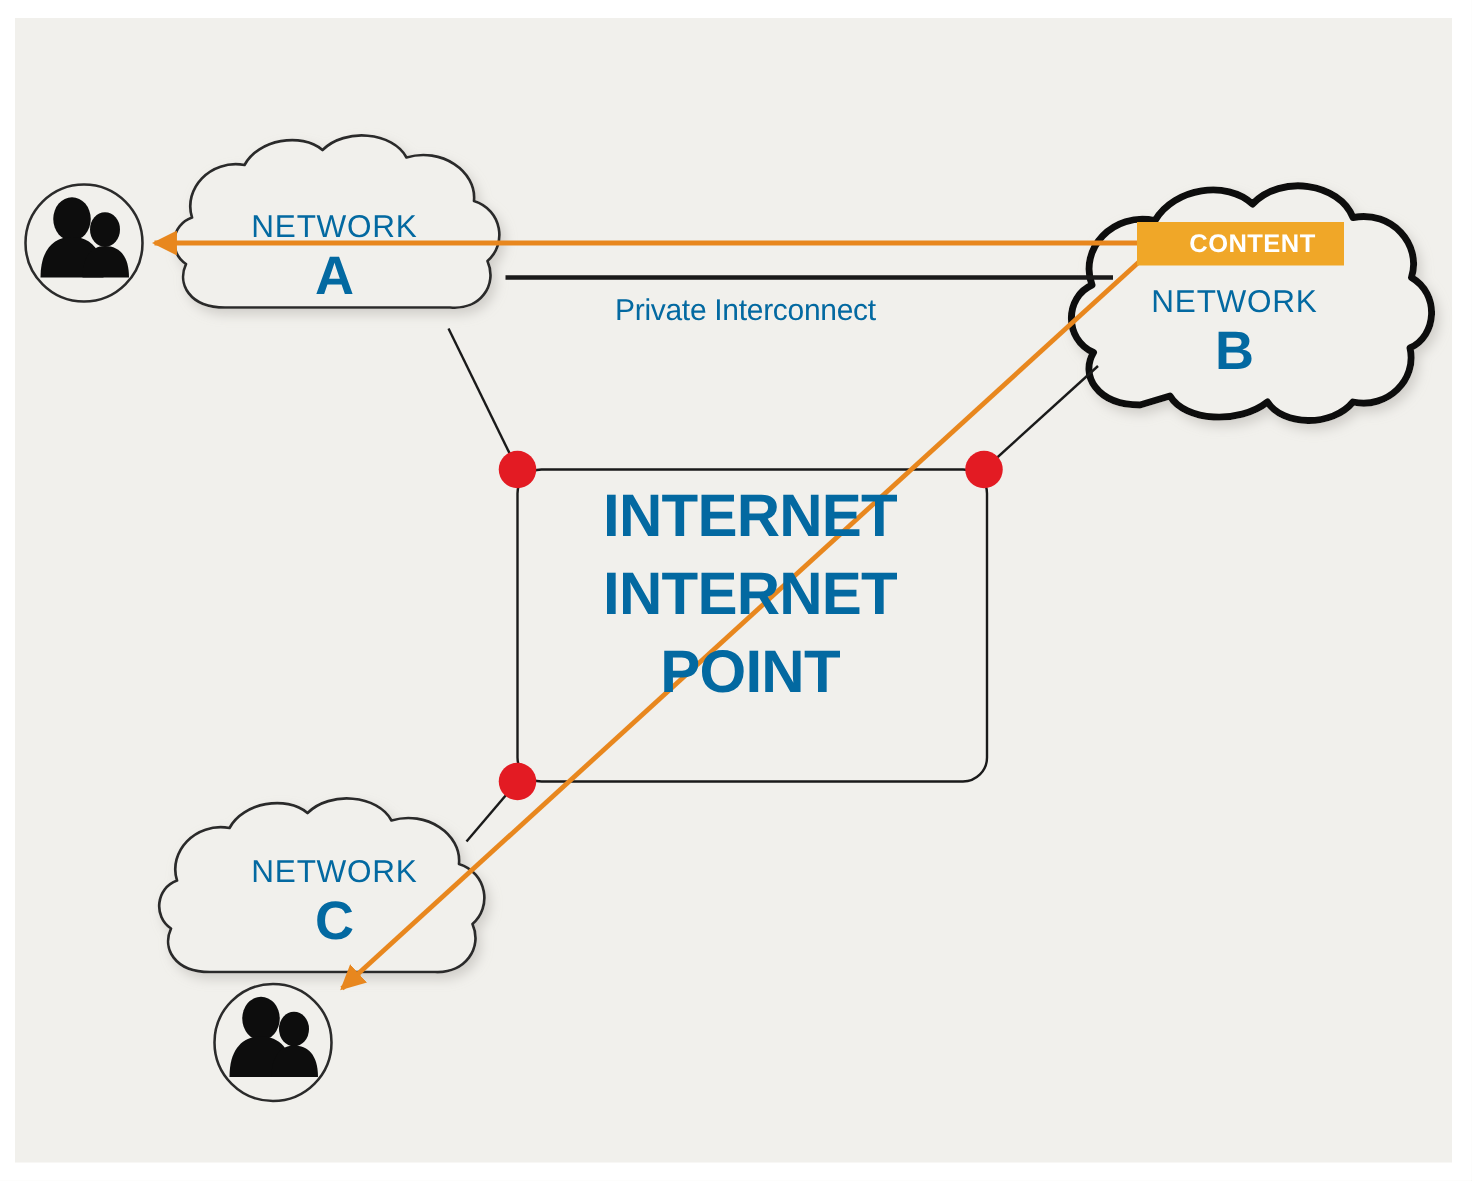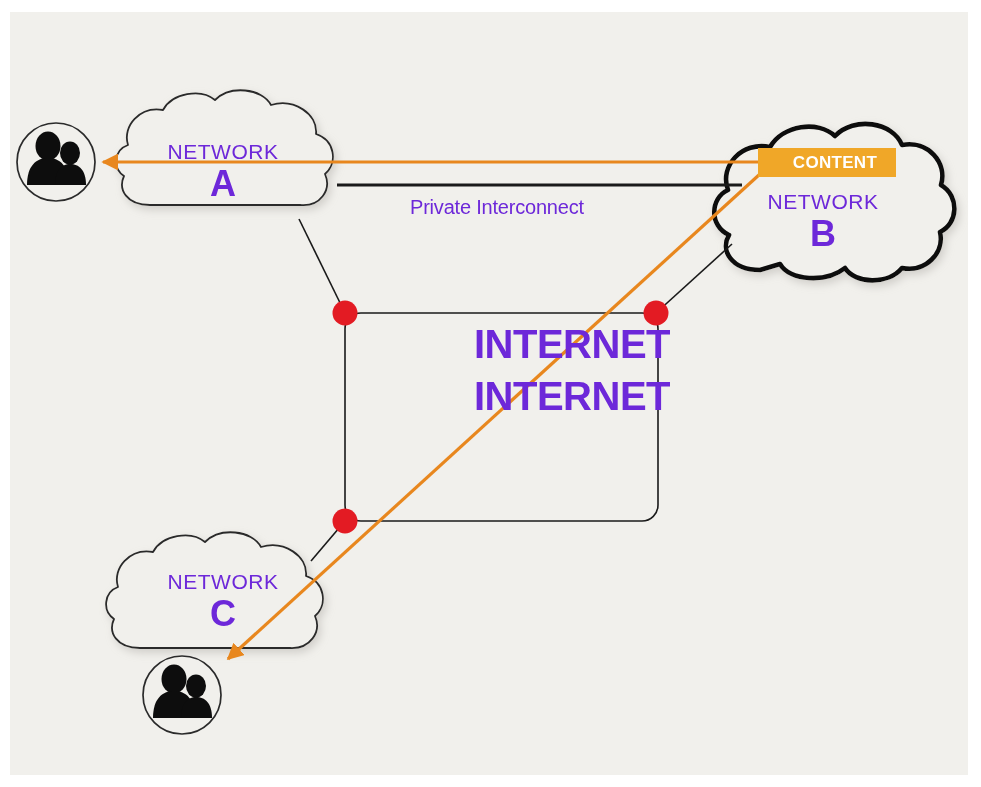--- a/index.html
+++ b/index.html
@@ -36,21 +36,21 @@
   }
   .svg-layer {
     position: absolute;
     left: 0;
     top: 0;
     width: 981px;
     height: 787px;
   }
   .label-text {
     position: absolute;
-    color: #6d28d9;
+    color: #0369a1;
     white-space: nowrap;
     user-select: none;
   }
   .net-title {
     font-size: 21px;
     letter-spacing: 0.5px;
     font-weight: 400;
     text-align: center;
   }
   .net-letter {
@@ -69,21 +69,20 @@
   #ixp-label-block {
     position: absolute;
     left: 330px;
     top: 318px;
     width: 340px;
     text-align: center;
   }
   #ixp-label-block .ixp-line {
     position: relative;
     line-height: 52px;
-    text-align: right;
   }
   #private-interconnect-label {
     left: 410px;
     top: 196px;
     font-size: 20px;
     font-weight: 400;
     letter-spacing: -0.2px;
   }
   #content-badge {
     position: absolute;
@@ -212,18 +211,19 @@
     </div>
     <div class="label-text net-title" style="left:756px; top:190px; width:134px;">NETWORK</div>
     <div class="label-text net-letter" style="left:756px; top:213px; width:134px;">B</div>
 
     <div class="label-text net-title" style="left:156px; top:570px; width:134px;">NETWORK</div>
     <div class="label-text net-letter" style="left:156px; top:593px; width:134px;">C</div>
 
     <div id="ixp-label-block">
       <div class="label-text ixp-line">INTERNET</div>
       <div class="label-text ixp-line">INTERNET</div>
+      <div class="label-text ixp-line">POINT</div>
     </div>
 
     <div class="label-text" id="private-interconnect-label">Private Interconnect</div>
 
   </div>
 </div>
 
 </body></html>

